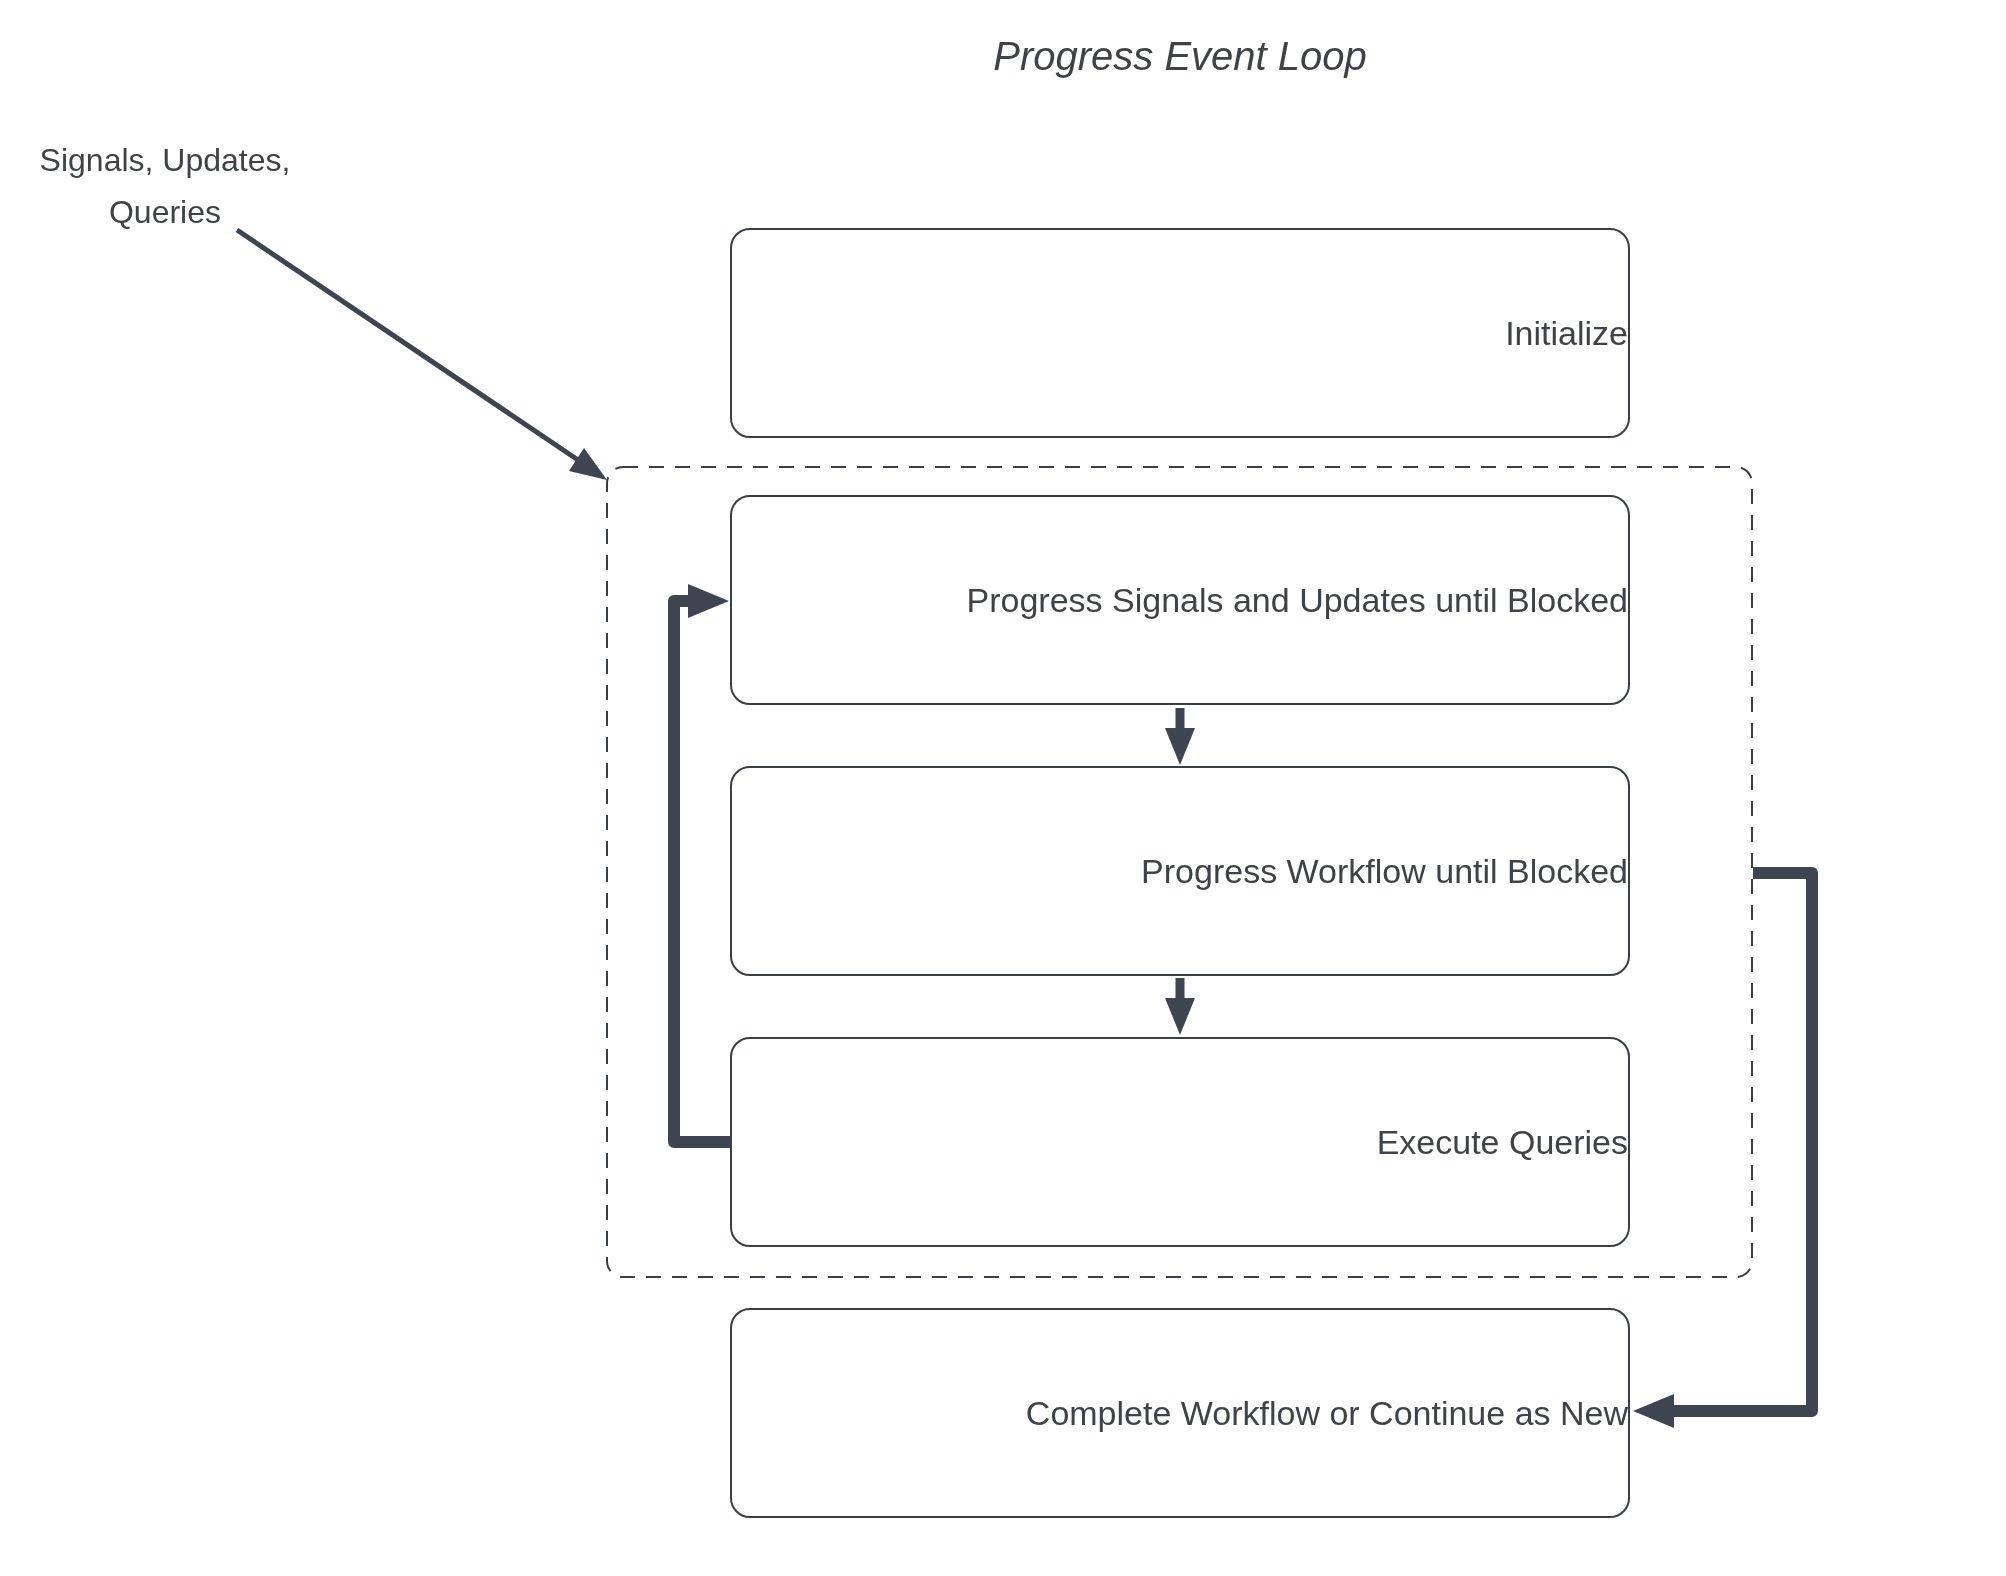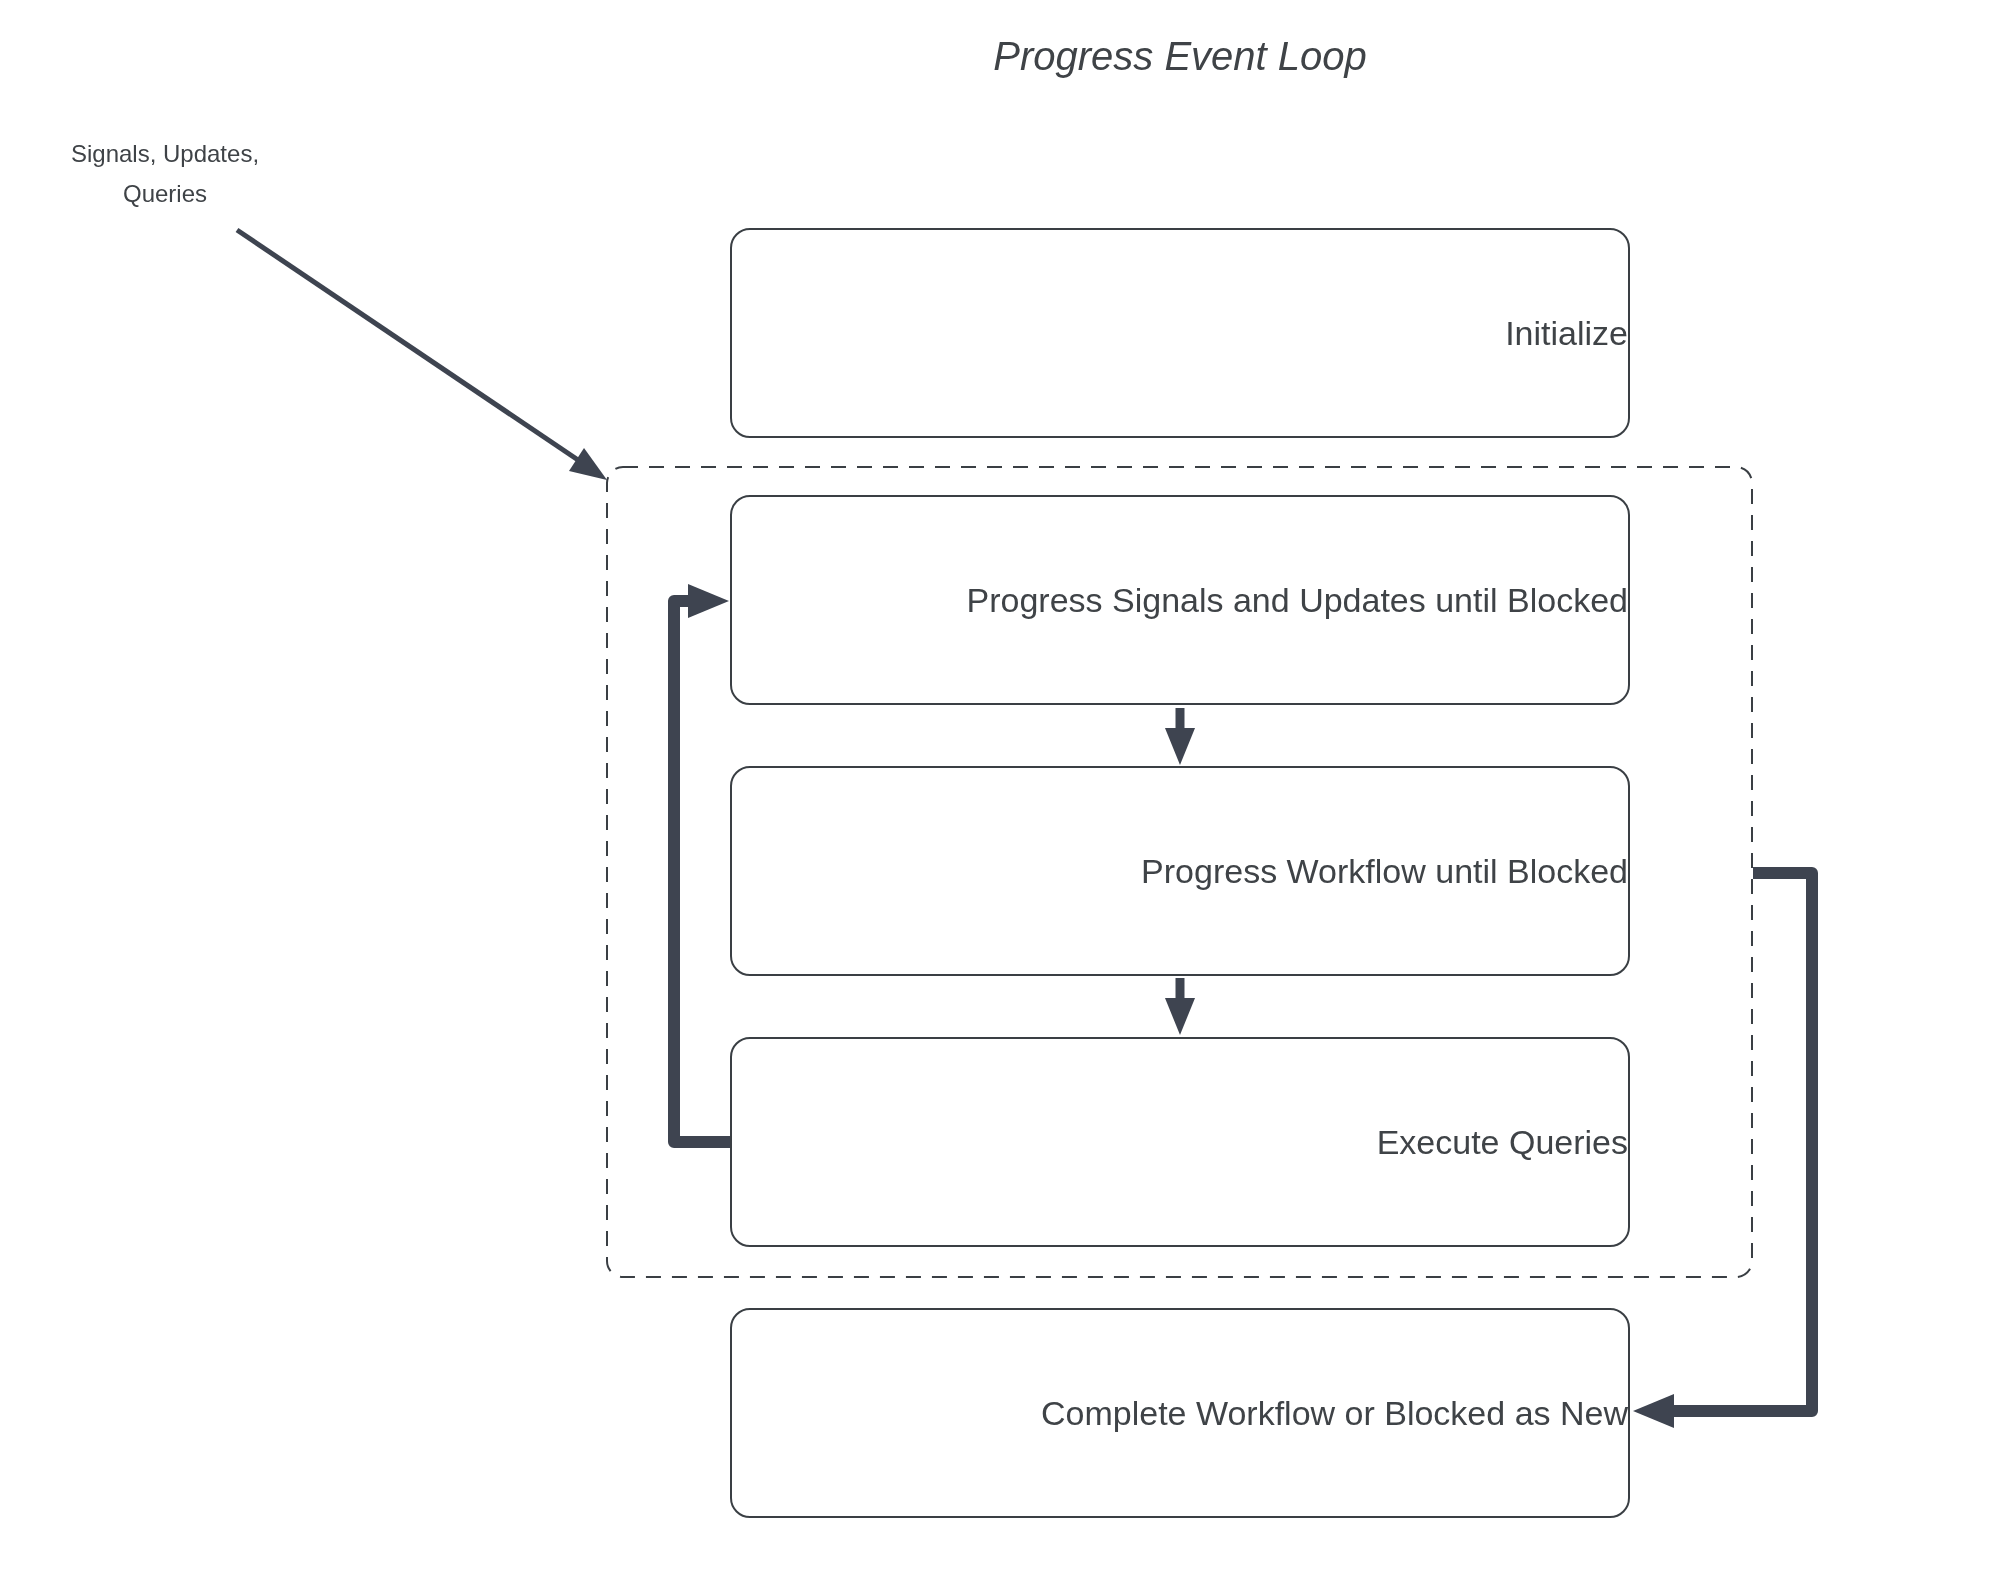--- a/index.html
+++ b/index.html
@@ -23,22 +23,22 @@
     left:680px; top:34px; width:1000px;
     text-align:center;
     font-size:40px;
     font-style:italic;
     color:var(--c-text);
   }
   .floating-label{
     position:absolute;
     left:10px; top:134px; width:310px;
     text-align:center;
-    font-size:24px;
-    line-height:40px;
+    font-size:32px;
+    line-height:52px;
     color:var(--c-text);
     white-space:pre-line;
   }
   .node{
     position:absolute;
     left:730px;
     width:900px;
     height:210px;
     border:2px solid var(--c-border);
     border-radius:20px;
@@ -103,21 +103,21 @@
 
   <div class="node node-progress-workflow">
     <span>Progress Workflow until Blocked</span>
   </div>
 
   <div class="node node-execute-queries">
     <span>Execute Queries</span>
   </div>
 
   <div class="node node-complete">
-    <span>Complete Workflow or Blocked as New</span>
+    <span>Complete Workflow or Continue as New</span>
   </div>
 
   <svg class="overlay" viewBox="0 0 2006 1576" xmlns="http://www.w3.org/2000/svg">
 
     <rect class="dashed-rect" x="607" y="467" width="1145" height="810" rx="16"></rect>
 
     <line class="thin-line" stroke-width="5" x1="237" y1="230" x2="581" y2="462"></line>
     <polygon class="arrow-head" points="607,480 569,471 584,448"></polygon>
 
     <line class="thin-line" stroke-width="9" x1="1180" y1="708" x2="1180" y2="731"></line>

